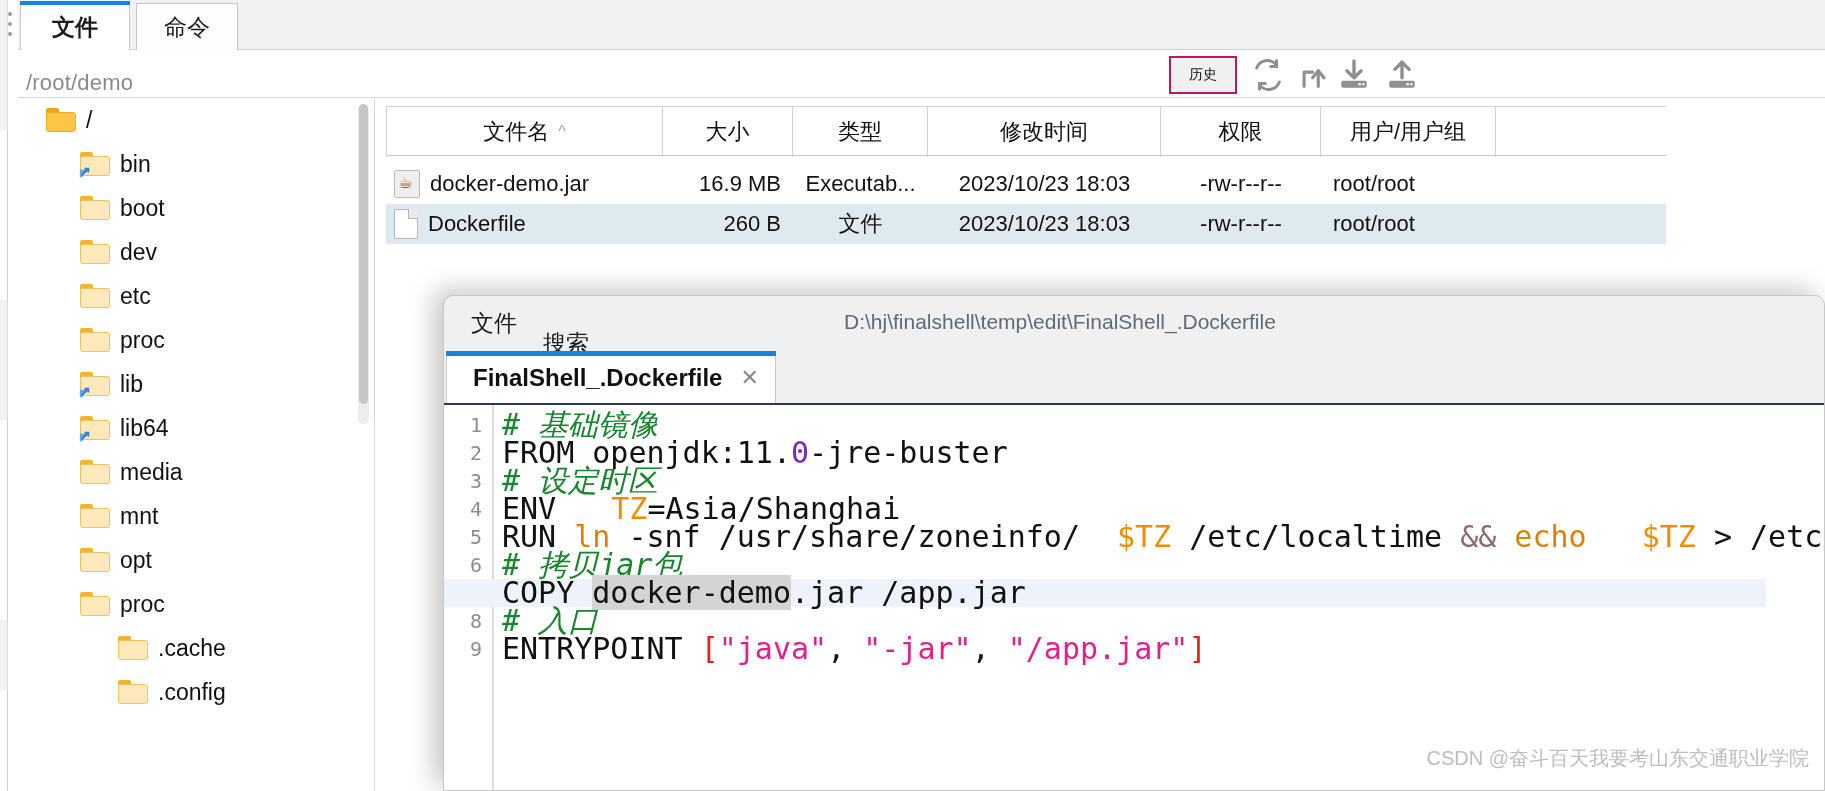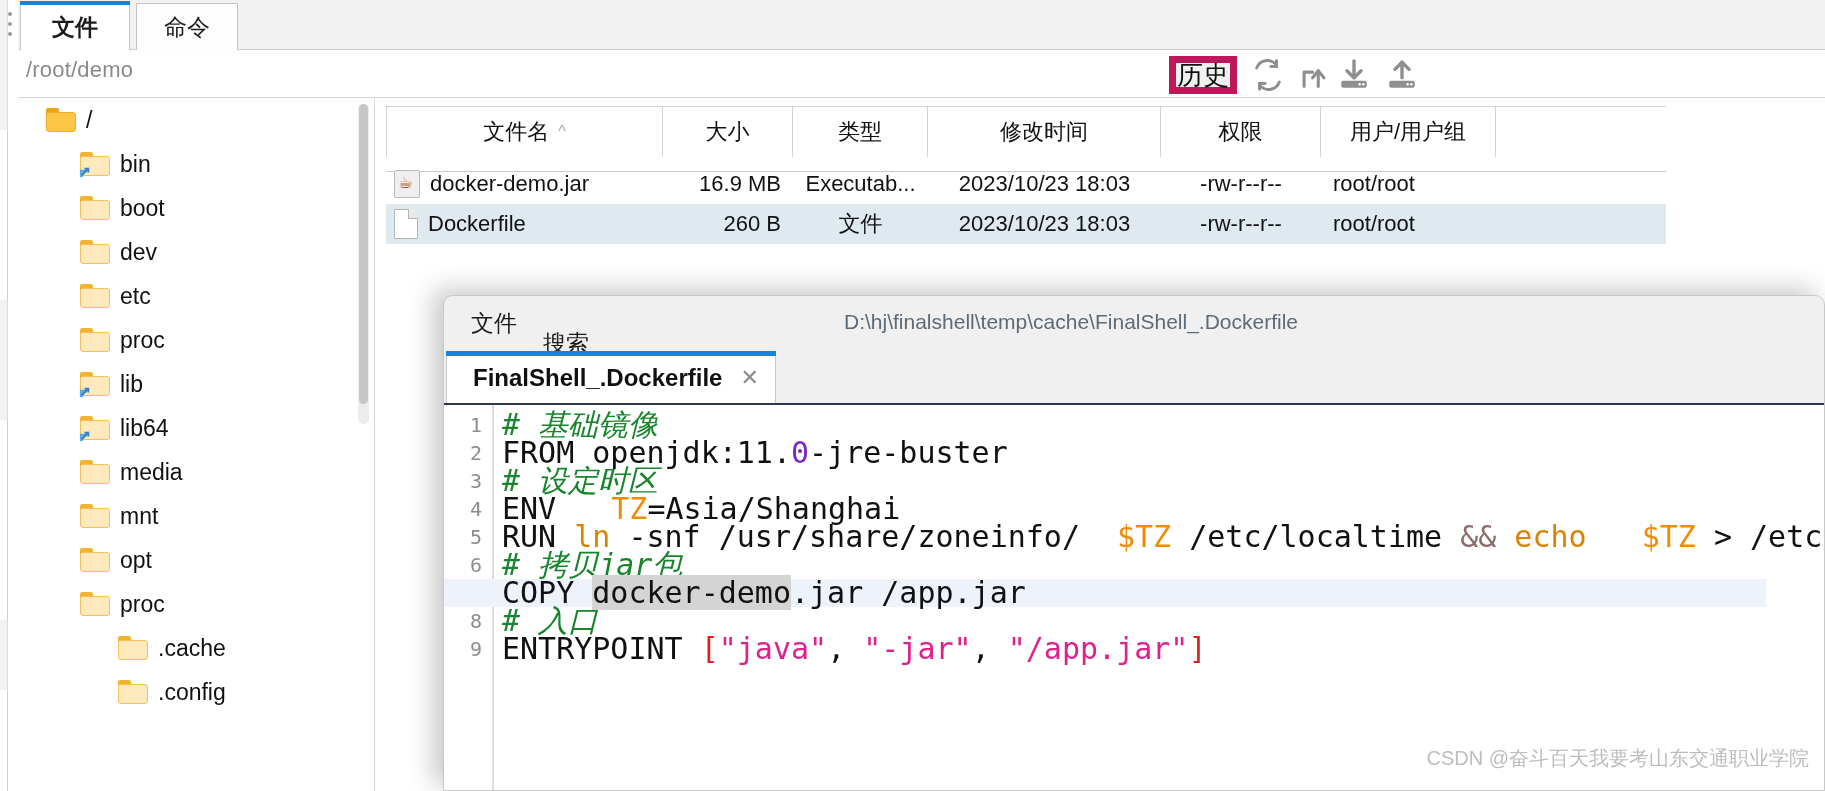--- a/index.html
+++ b/index.html
@@ -24,24 +24,24 @@
   .tabstrip { position:absolute; left:18px; top:0; width:1807px; height:50px; background:#f1f1f1; border-bottom:1px solid #cfcfcf; }
   .tab { position:absolute; top:3px; height:47px; display:flex; align-items:center; justify-content:center;
          font-size:23px; color:#1b1b1b; background:#fdfdfd; border:1px solid #c4c4c4; border-bottom:none; cursor:pointer; }
   .tab.active { background:#ffffff; font-weight:bold; border-color:#c9c9c9; }
   .tab.active::before { content:""; position:absolute; left:-1px; right:-1px; top:-3px; height:4px; background:#1783e0; }
   #tab0 { left:2px;   width:110px; }
   #tab1 { left:118px; width:102px; }
 
   
   .pathbar { position:absolute; left:18px; top:50px; width:1807px; height:48px; background:#ffffff; border-bottom:1px solid #d6d6d6; }
-  .pathtext { position:absolute; left:8px; top:7px; font-size:22px; color:#8b8b8b; letter-spacing:.2px; }
+  .pathtext { position:absolute; left:8px; top:20px; font-size:22px; color:#8b8b8b; letter-spacing:.2px; }
   .histbtn { position:absolute; left:1151px; top:6px; width:68px; height:38px; background:#f0f0f0;
-             border:7px solid #be185d; display:flex; align-items:center; justify-content:center;
-             font-size:26px; color:#111; cursor:pointer; }
+             border:2px solid #be185d; display:flex; align-items:center; justify-content:center;
+             font-size:14px; color:#111; cursor:pointer; }
   .tbicon { position:absolute; top:8px; width:36px; height:34px; cursor:pointer; }
   #ic-refresh { left:1232px; }
   #ic-up      { left:1278px; }
   #ic-dl      { left:1318px; }
   #ic-ul      { left:1366px; }
 
   
   .sidebar { position:absolute; left:18px; top:98px; width:357px; height:693px; background:#ffffff; border-right:1px solid #d8d8d8; overflow:hidden; }
   .node { position:relative; height:44px; display:flex; align-items:center; font-size:23px; color:#111; white-space:nowrap; cursor:pointer; }
   .chev { width:22px; height:22px; margin-right:2px; flex:0 0 22px; position:relative; }
@@ -52,21 +52,21 @@
   .fold .body  { position:absolute; left:0; top:4px; width:30px; height:20px; background:#fde9bc;
                  border:1px solid #f2c15a; border-radius:2px 3px 3px 3px; }
   .fold.solid .body { background:#fbc546; border-color:#eead27; }
   .fold.solid .tab-t{ background:#eaa51d; }
   .lnk { position:absolute; left:-2px; bottom:-3px; width:15px; height:15px; }
   .treescroll { position:absolute; left:340px; top:6px; width:11px; height:320px; background:#ededed; border-radius:6px; }
   .treescroll i { position:absolute; left:1px; top:0; width:9px; height:300px; background:#c6c6c6; border-radius:6px; }
 
   
   .filepane { position:absolute; left:376px; top:98px; width:1449px; height:693px; background:#ffffff; }
-  .thead { position:absolute; left:10px; top:8px; width:1280px; height:66px; border-top:1px solid #d2d2d2; border-bottom:1px solid #c8c8c8; background:#fff; display:flex; }
+  .thead { position:absolute; left:10px; top:8px; width:1280px; height:50px; border-top:1px solid #d2d2d2; border-bottom:1px solid #c8c8c8; background:#fff; display:flex; }
   .th { height:50px; display:flex; align-items:center; justify-content:center; font-size:22px; color:#111;
         border-right:1px solid #d2d2d2; position:relative; cursor:pointer; }
   .th:first-child { border-left:1px solid #d2d2d2; }
   .sortarrow { margin-left:9px; font-size:16px; color:#a8a8a8; }
   .row { position:absolute; left:10px; width:1280px; height:40px; display:flex; align-items:center; font-size:22px; color:#111; cursor:pointer; }
   .row.sel { background:#dfe9f0; }
   .cell { height:40px; display:flex; align-items:center; }
   .c-name { padding-left:8px; gap:10px; }
   .c-num  { justify-content:flex-end; padding-right:12px; }
   .c-txt  { padding-left:12px; }
@@ -376,21 +376,21 @@
   </div>
 
   <div class="editor">
     <div class="ed-menu">
       <div class="mi" id="mi0">
         <span>文件</span>
       </div>
       <div class="mi" id="mi1">
         <span>搜索</span>
       </div>
-      <div class="ed-path">D:\hj\finalshell\temp\cache\FinalShell_.Dockerfile</div>
+      <div class="ed-path">D:\hj\finalshell\temp\edit\FinalShell_.Dockerfile</div>
     </div>
 
     <div class="ed-tabs">
       <div class="ed-tab">
         <span class="ed-tab-label">FinalShell_.Dockerfile</span>
         <span class="ed-tab-close">✕</span>
       </div>
     </div>
 
     <div class="ed-body">

